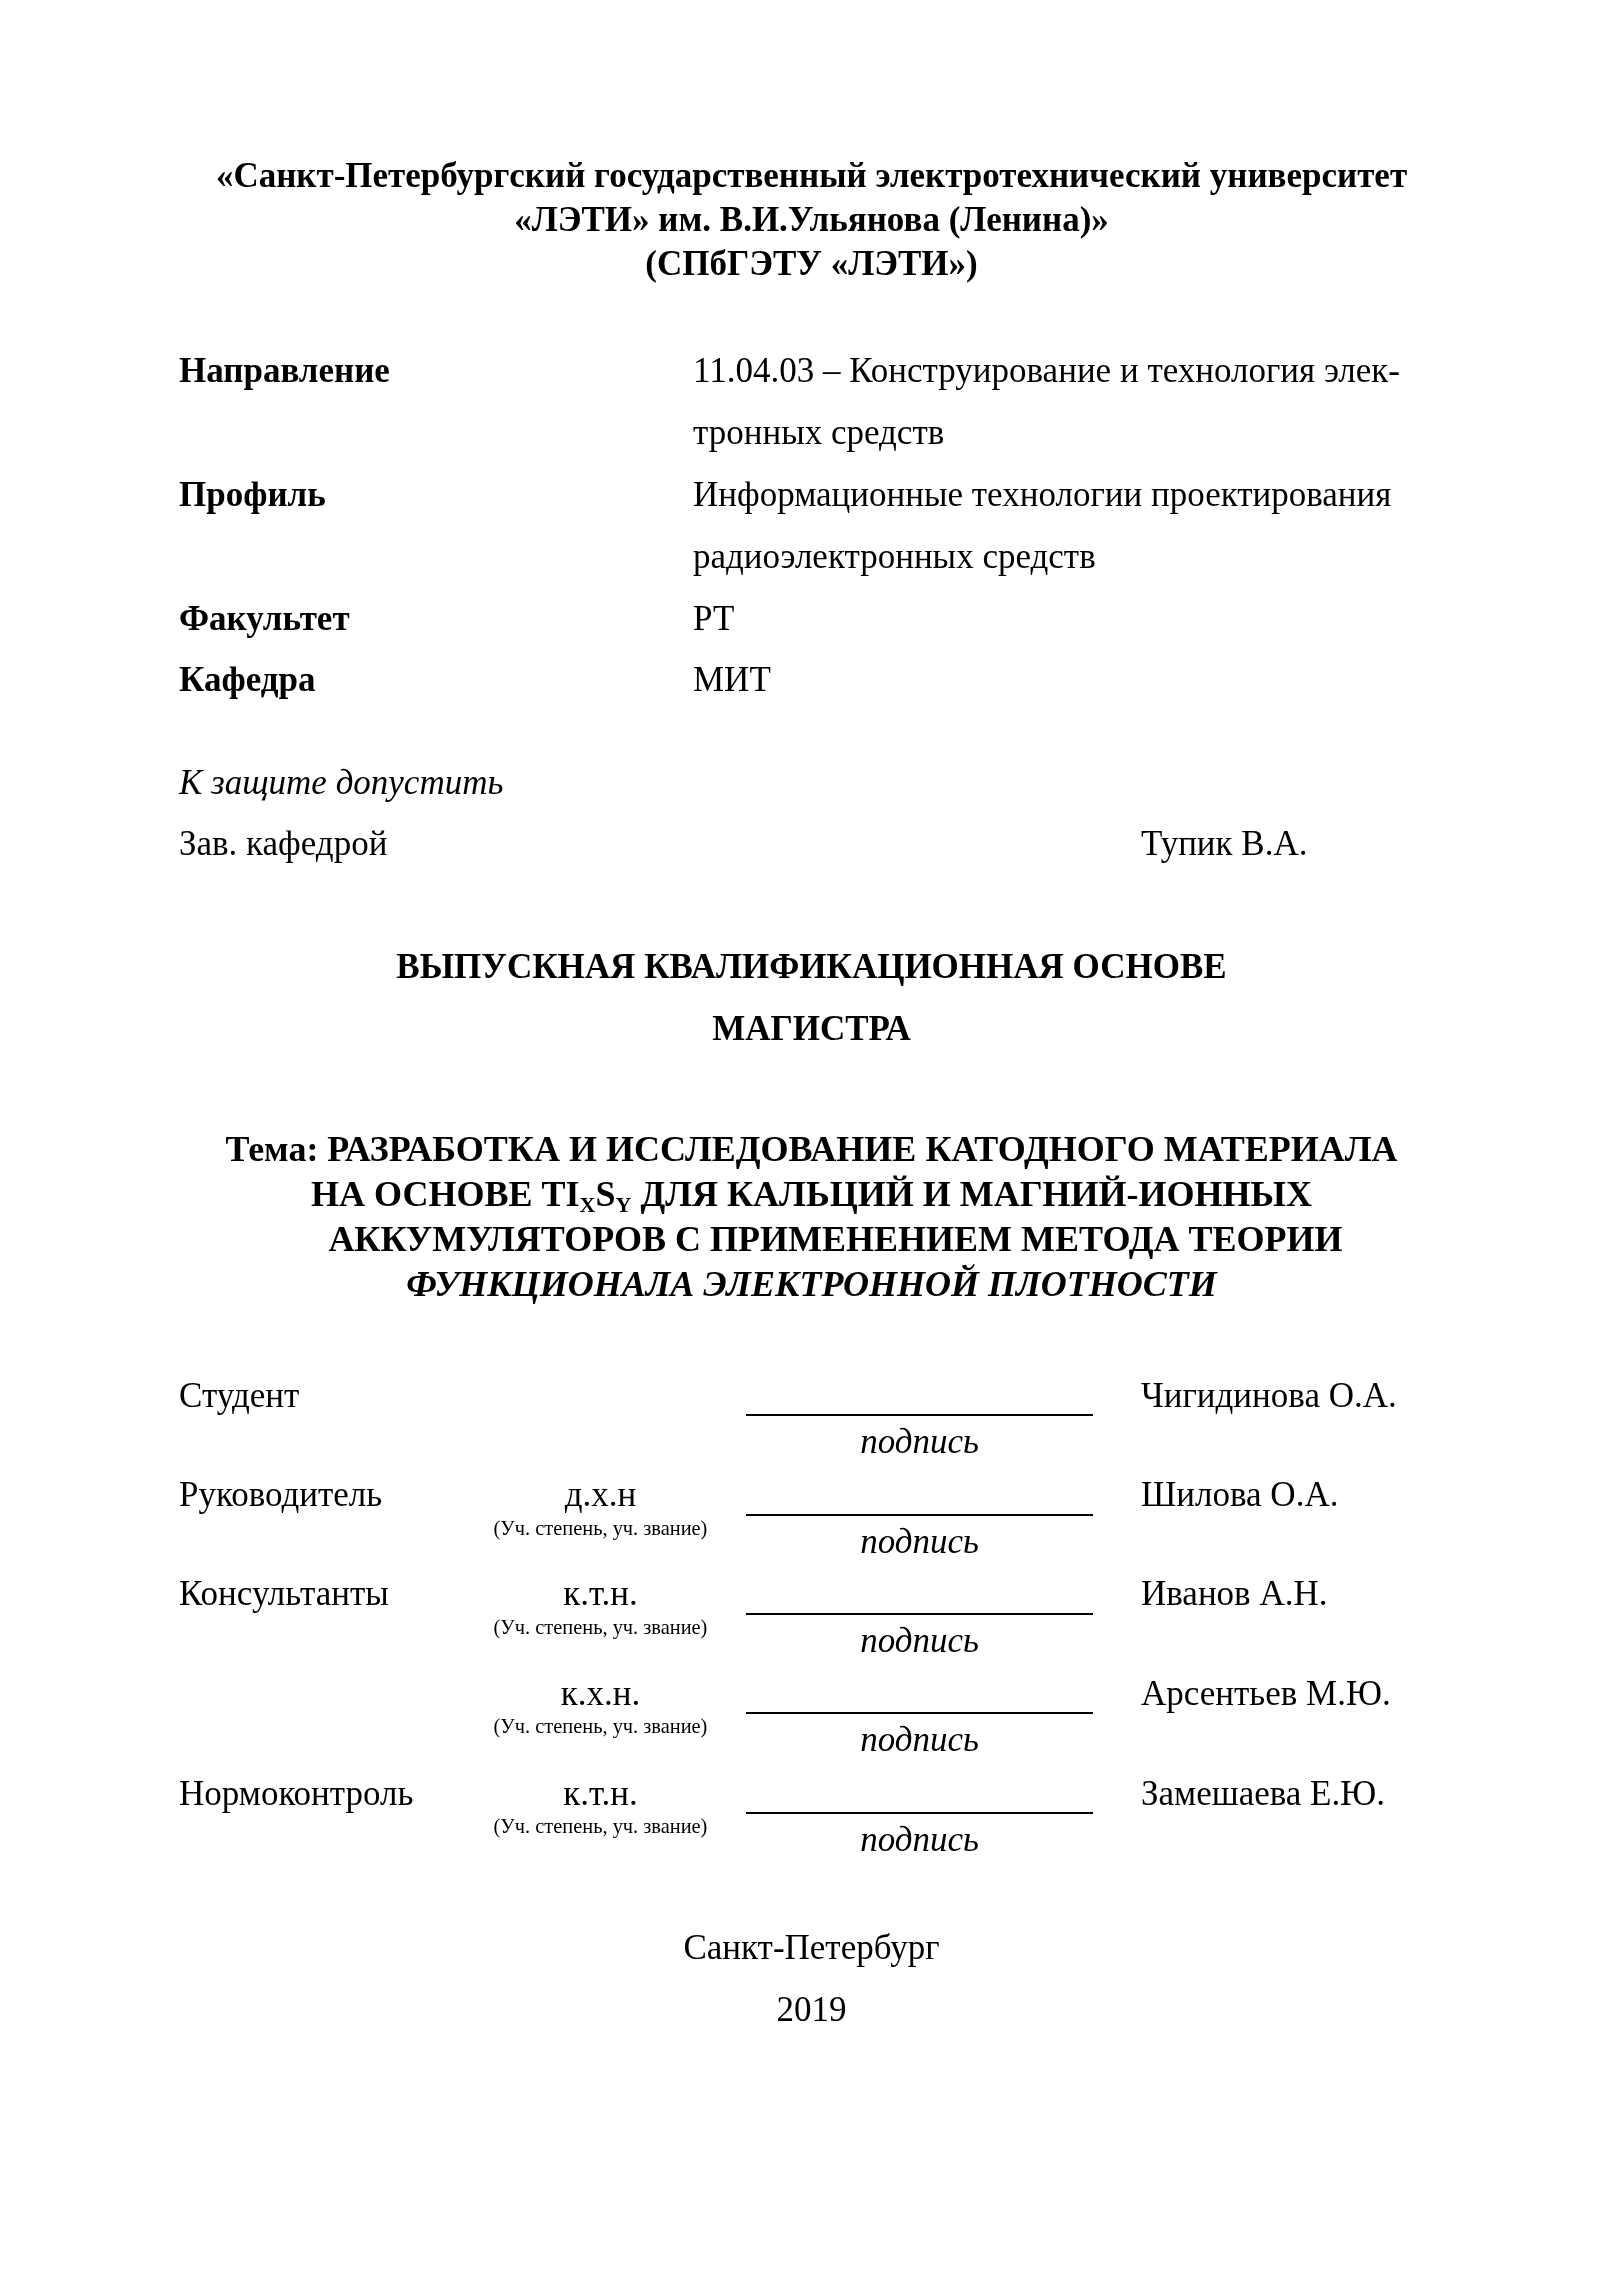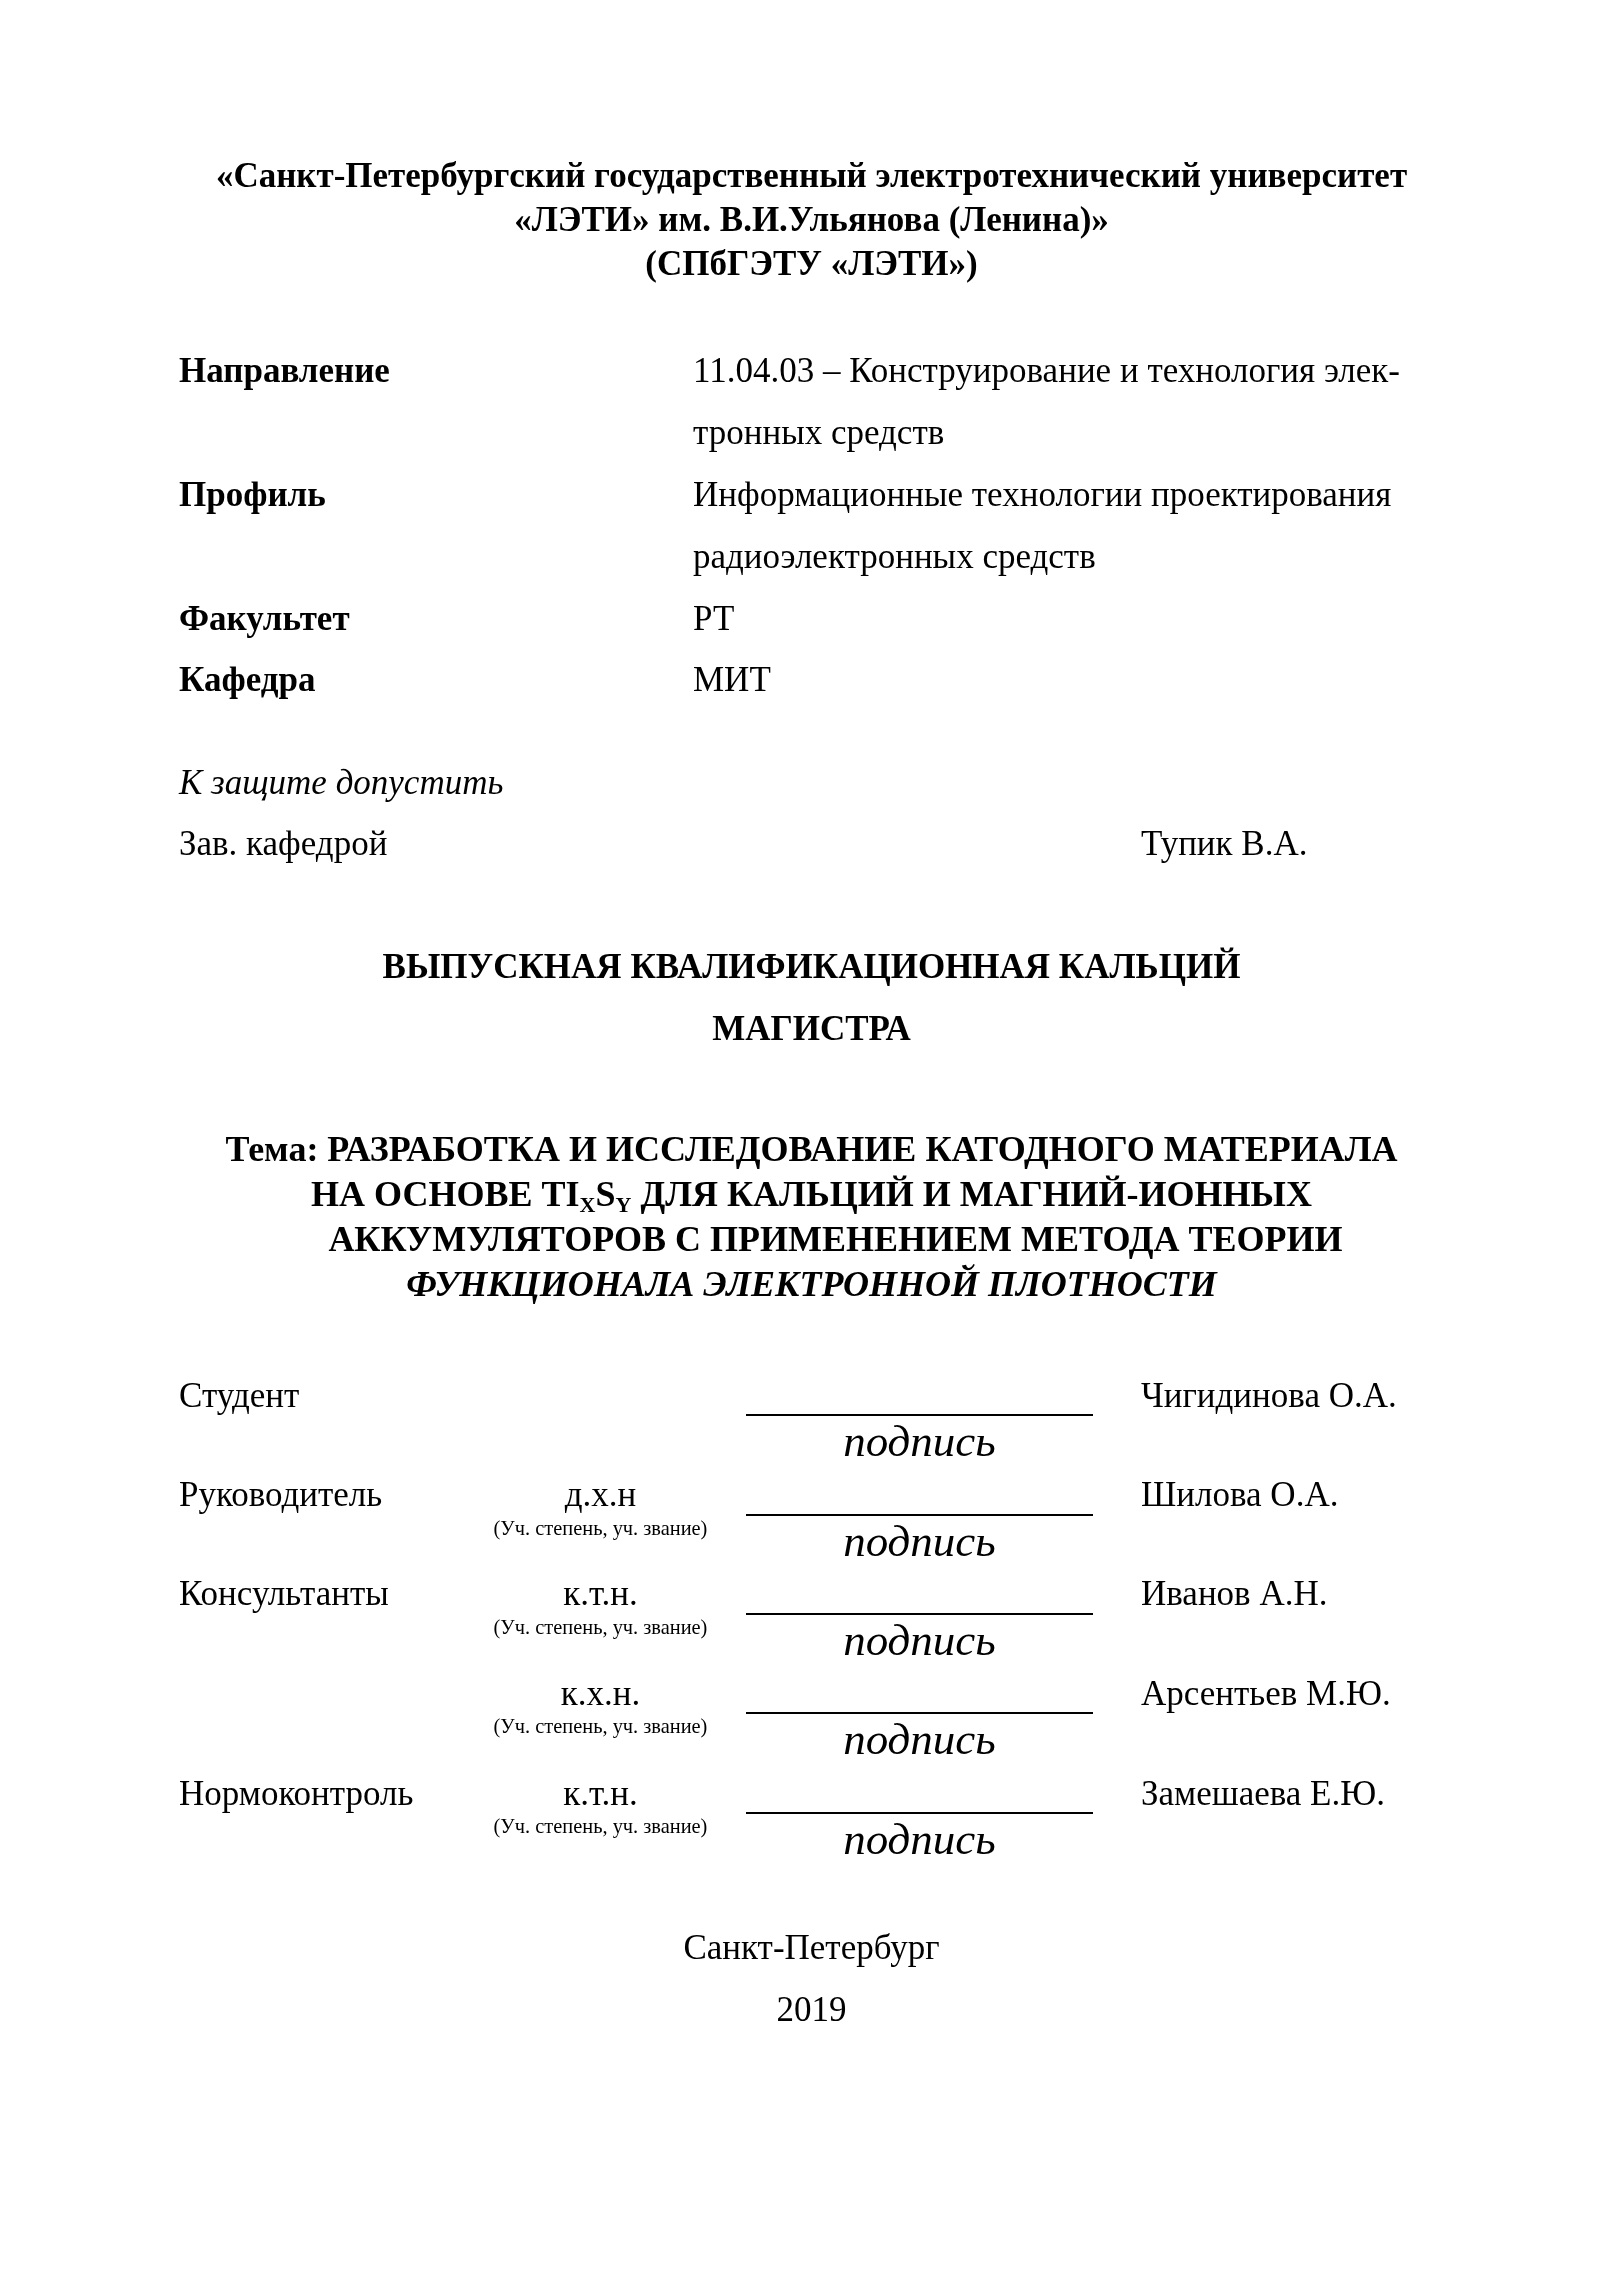--- a/index.html
+++ b/index.html
@@ -12,21 +12,21 @@
     .uni { font-weight: bold; font-size: 35px; line-height: 41px; }
     .body-txt { font-size: 35px; line-height: 41px; white-space: nowrap; }
     .bold { font-weight: bold; }
     .ital { font-style: italic; }
     .title { font-weight: bold; font-size: 35px; line-height: 41px; }
     .topic { font-weight: bold; font-size: 36px; line-height: 45px; }
     .sub { font-size: 22px; vertical-align: -6.3px; }
     .degree { font-size: 35px; line-height: 41px; text-align: center; width: 267px; left: 467px; }
     .degree-hint { font-size: 20.4px; line-height: 23.6px; text-align: center; width: 267px; left: 467px; }
     .sig-line { left: 746px; width: 347px; height: 0; border-top: 2.4px solid #000; }
-    .sig-hint { left: 746px; width: 347px; text-align: center; font-size: 45px; line-height: 41px; font-style: italic; }
+    .sig-hint { left: 746px; width: 347px; text-align: center; font-size: 35px; line-height: 41px; font-style: italic; }
   </style>
 </head>
 <body>
 
 <div class="abs center uni" style="top:155px;">«Санкт-Петербургский государственный электротехнический университет</div>
 <div class="abs center uni" style="top:199px;">«ЛЭТИ» им. В.И.Ульянова (Ленина)»</div>
 <div class="abs center uni" style="top:243px;">(СПбГЭТУ «ЛЭТИ»)</div>
 
 <div class="abs body-txt bold" style="left:179px; top:350px;">Направление</div>
 <div class="abs body-txt" style="left:693px; top:350px;">11.04.03 – Конструирование и технология элек-</div>
@@ -39,21 +39,21 @@
 <div class="abs body-txt bold" style="left:179px; top:598px;">Факультет</div>
 <div class="abs body-txt" style="left:693px; top:598px;">РТ</div>
 
 <div class="abs body-txt bold" style="left:179px; top:659px;">Кафедра</div>
 <div class="abs body-txt" style="left:693px; top:659px;">МИТ</div>
 
 <div class="abs body-txt ital" style="left:179px; top:762px;">К защите допустить</div>
 <div class="abs body-txt" style="left:179px; top:823px;">Зав. кафедрой</div>
 <div class="abs body-txt" style="left:1141px; top:823px;">Тупик В.А.</div>
 
-<div class="abs center title" style="top:946px;">ВЫПУСКНАЯ КВАЛИФИКАЦИОННАЯ КАЛЬЦИЙ</div>
+<div class="abs center title" style="top:946px;">ВЫПУСКНАЯ КВАЛИФИКАЦИОННАЯ ОСНОВЕ</div>
 <div class="abs center title" style="top:1008px;">МАГИСТРА</div>
 
 <div class="abs center topic" style="top:1127px;">Тема: РАЗРАБОТКА И ИССЛЕДОВАНИЕ КАТОДНОГО МАТЕРИАЛА</div>
 <div class="abs center topic" style="top:1172px;">
   <span>НА ОСНОВЕ TI</span><span class="sub">X</span><span>S</span><span class="sub">Y</span><span> ДЛЯ КАЛЬЦИЙ И МАГНИЙ-ИОННЫХ</span>
 </div>
 <div class="abs center topic" style="top:1217px;margin-left:24px;">АККУМУЛЯТОРОВ С ПРИМЕНЕНИЕМ МЕТОДА ТЕОРИИ</div>
 <div class="abs center topic" style="top:1262px;font-style:italic;">ФУНКЦИОНАЛА ЭЛЕКТРОННОЙ ПЛОТНОСТИ</div>
 
 <div class="abs body-txt" style="left:179px; top:1375px;">Студент</div>

